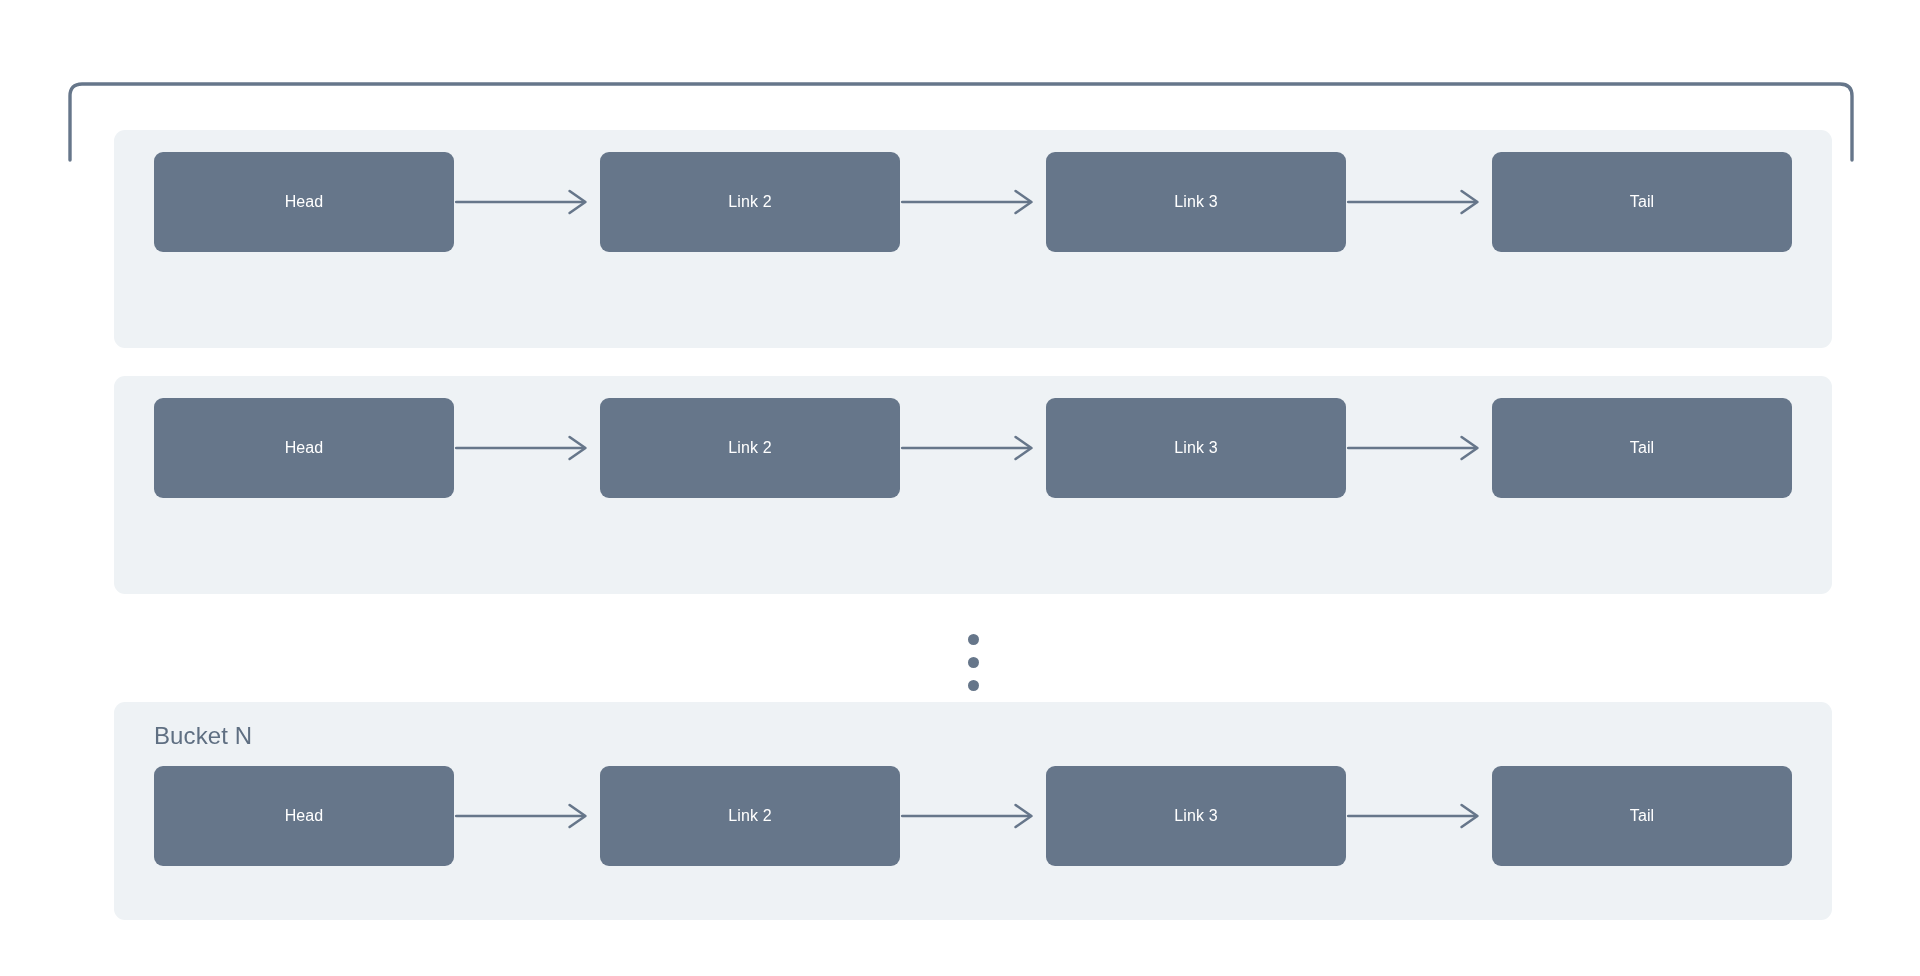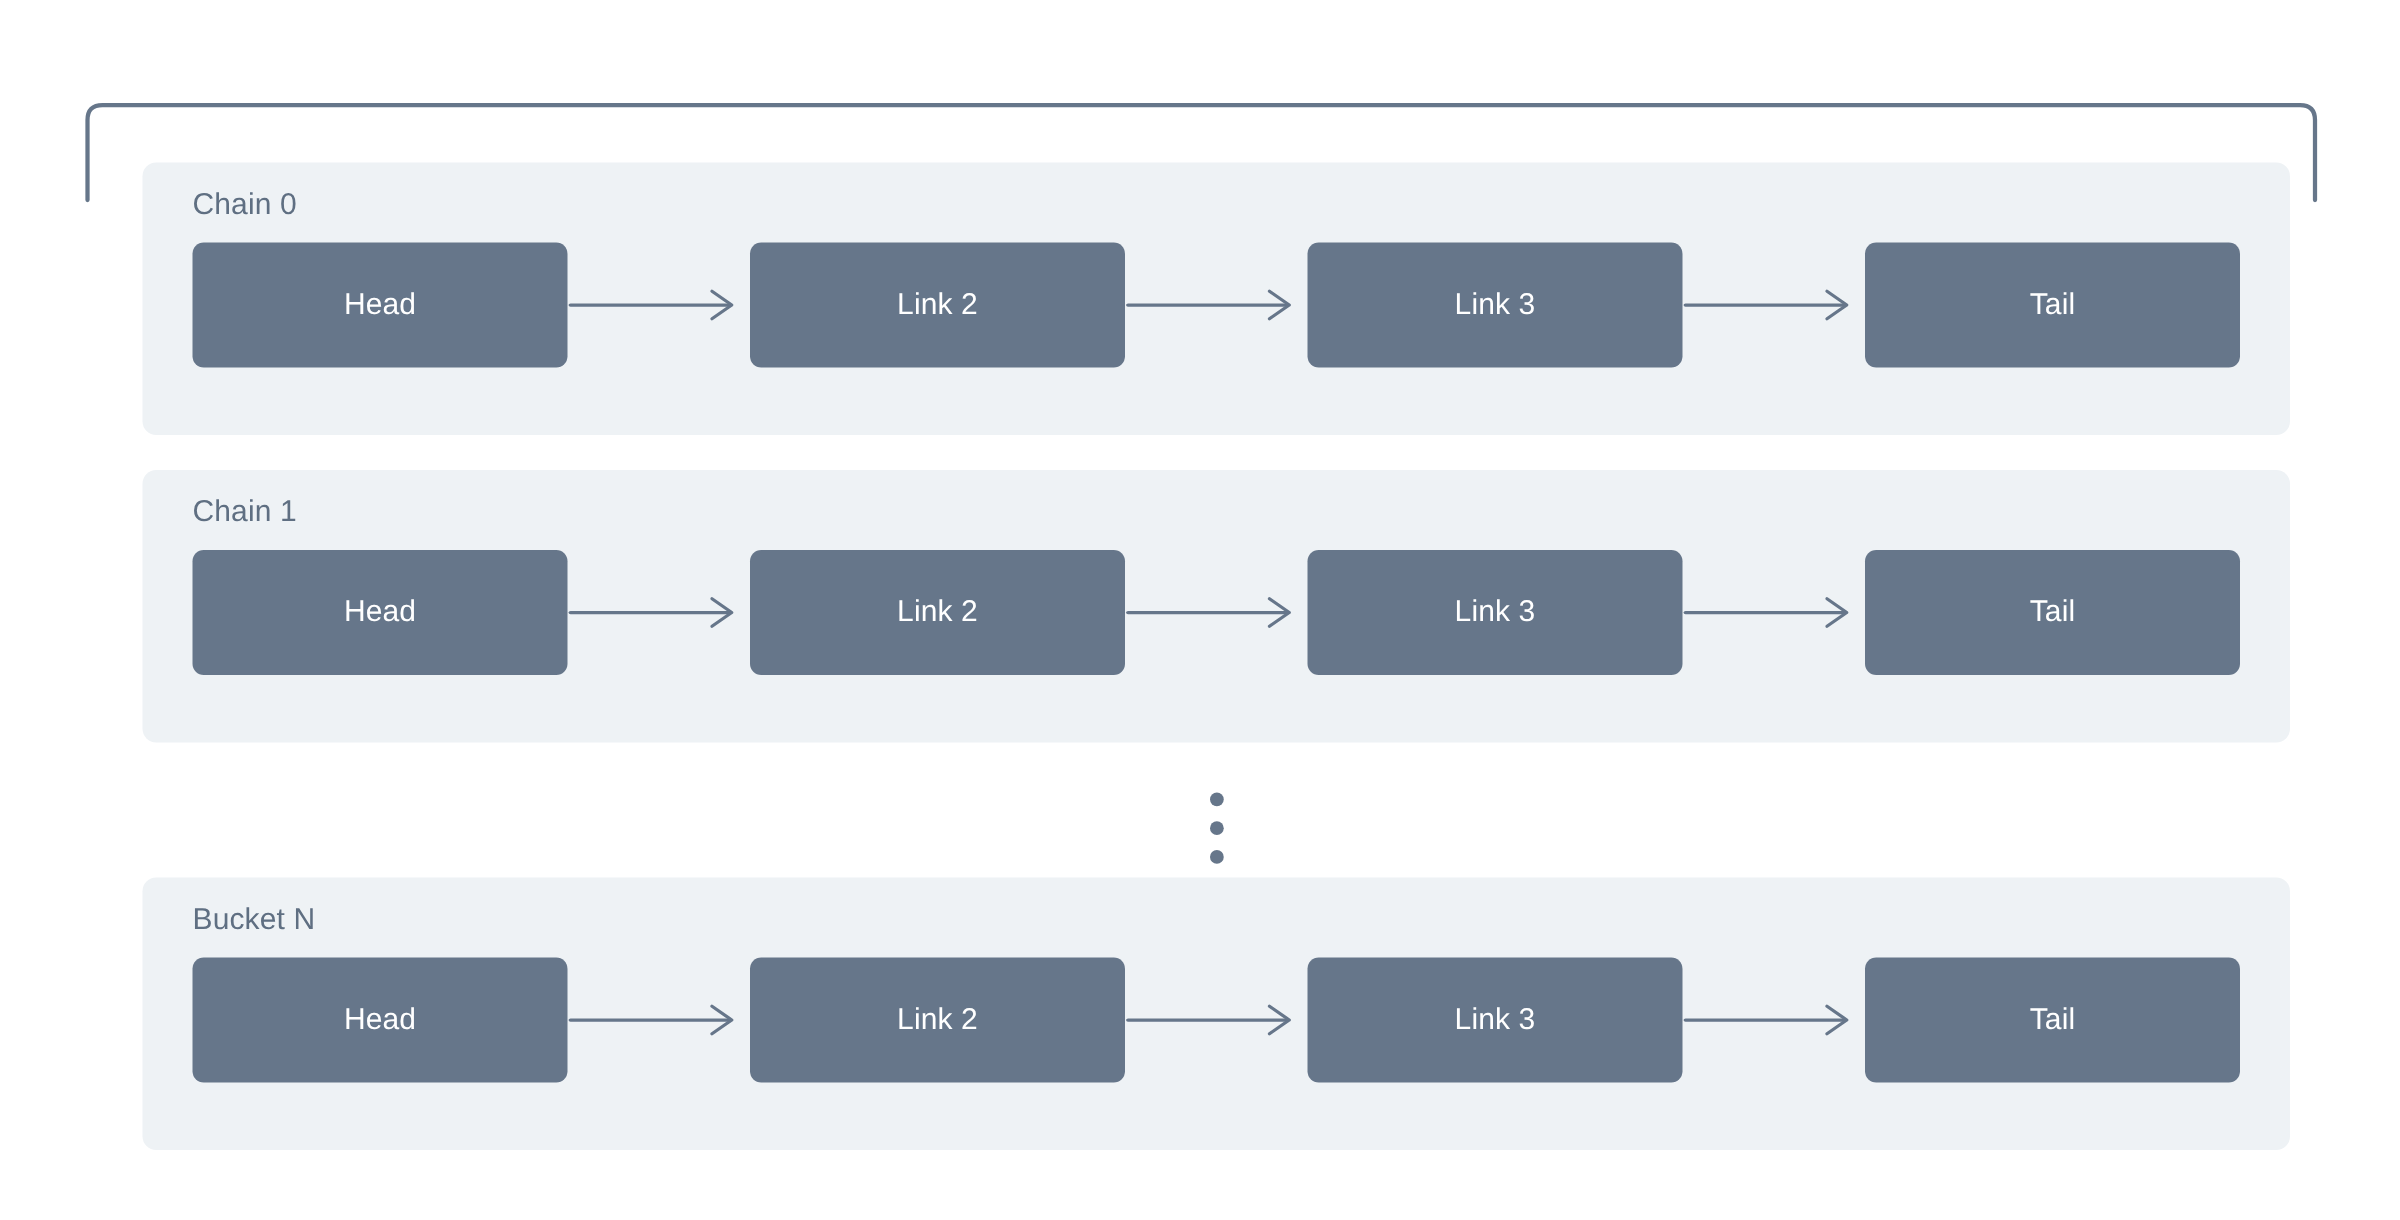--- a/index.html
+++ b/index.html
@@ -91,21 +91,21 @@
     justify-content: space-between;
     height: 100px;
   }
 
   .node {
     width: 300px;
     height: 100px;
     background: #66768a;
     border-radius: 9px;
     color: #ffffff;
-    font-size: 24px;
+    font-size: 16px;
     display: flex;
     align-items: center;
     justify-content: center;
     flex: 0 0 auto;
     letter-spacing: 0.1px;
   }
 
   .arrow {
     flex: 1 1 auto;
     height: 34px;
@@ -142,21 +142,20 @@
       <path d="M 2 78 L 2 14 Q 2 2 14 2 L 1772 2 Q 1784 2 1784 14 L 1784 78" fill="none" stroke="#66768a" stroke-width="3.4" stroke-linecap="round" stroke-linejoin="round"></path>
     </svg>
 
     <div class="bucket-title">
       <span class="bucket-title-inner">Bucket (Delta cluster)</span>
     </div>
 
     <div class="chains">
 
       <div class="chain-panel">
-        <div class="chain-label">Chain 0</div>
         <div class="chain-row">
 
           <div class="node">Head</div>
 
           <svg class="arrow" viewBox="0 0 120 34" preserveAspectRatio="none" aria-hidden="true">
             <line x1="2" y1="17" x2="106" y2="17" stroke="#66768a" stroke-width="2.6" stroke-linecap="round"></line>
             <polyline points="95,6 108,17 95,28" fill="none" stroke="#66768a" stroke-width="2.6" stroke-linecap="round" stroke-linejoin="round" vector-effect="non-scaling-stroke"></polyline>
           </svg>
 
           <div class="node">Link 2</div>
@@ -171,21 +170,20 @@
           <svg class="arrow" viewBox="0 0 120 34" preserveAspectRatio="none" aria-hidden="true">
             <line x1="2" y1="17" x2="106" y2="17" stroke="#66768a" stroke-width="2.6" stroke-linecap="round"></line>
             <polyline points="95,6 108,17 95,28" fill="none" stroke="#66768a" stroke-width="2.6" stroke-linecap="round" stroke-linejoin="round" vector-effect="non-scaling-stroke"></polyline>
           </svg>
 
           <div class="node">Tail</div>
         </div>
       </div>
 
       <div class="chain-panel">
-        <div class="chain-label">Chain 1</div>
         <div class="chain-row">
 
           <div class="node">Head</div>
 
           <svg class="arrow" viewBox="0 0 120 34" preserveAspectRatio="none" aria-hidden="true">
             <line x1="2" y1="17" x2="106" y2="17" stroke="#66768a" stroke-width="2.6" stroke-linecap="round"></line>
             <polyline points="95,6 108,17 95,28" fill="none" stroke="#66768a" stroke-width="2.6" stroke-linecap="round" stroke-linejoin="round" vector-effect="non-scaling-stroke"></polyline>
           </svg>
 
           <div class="node">Link 2</div>

